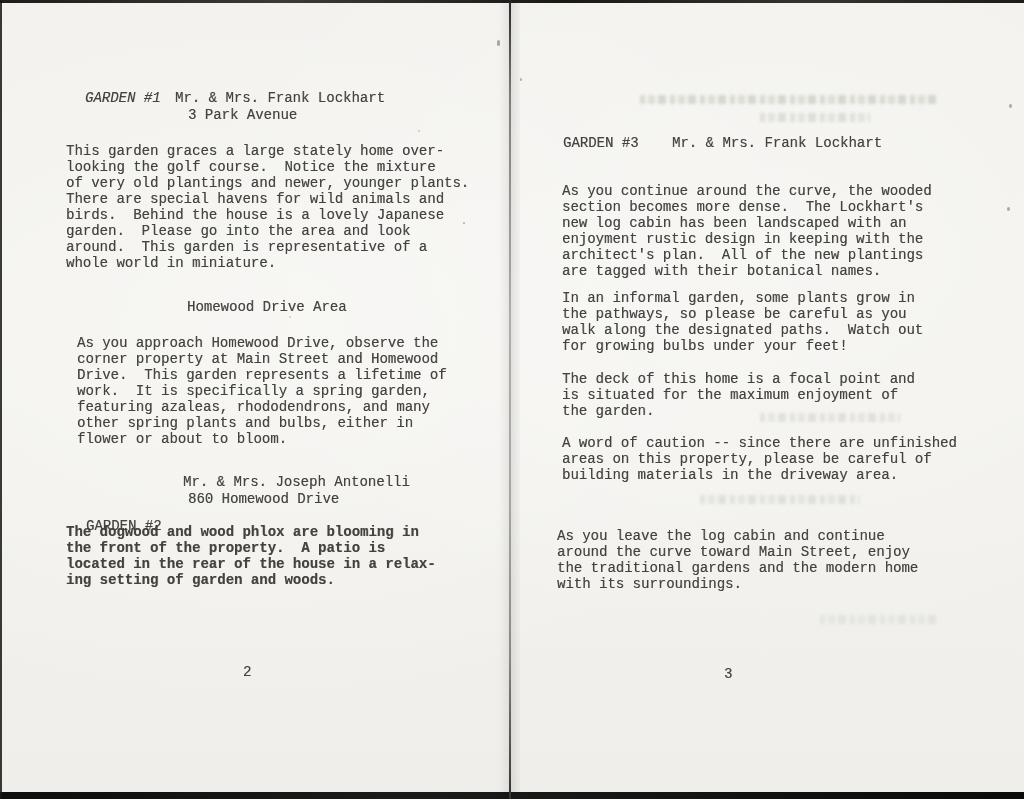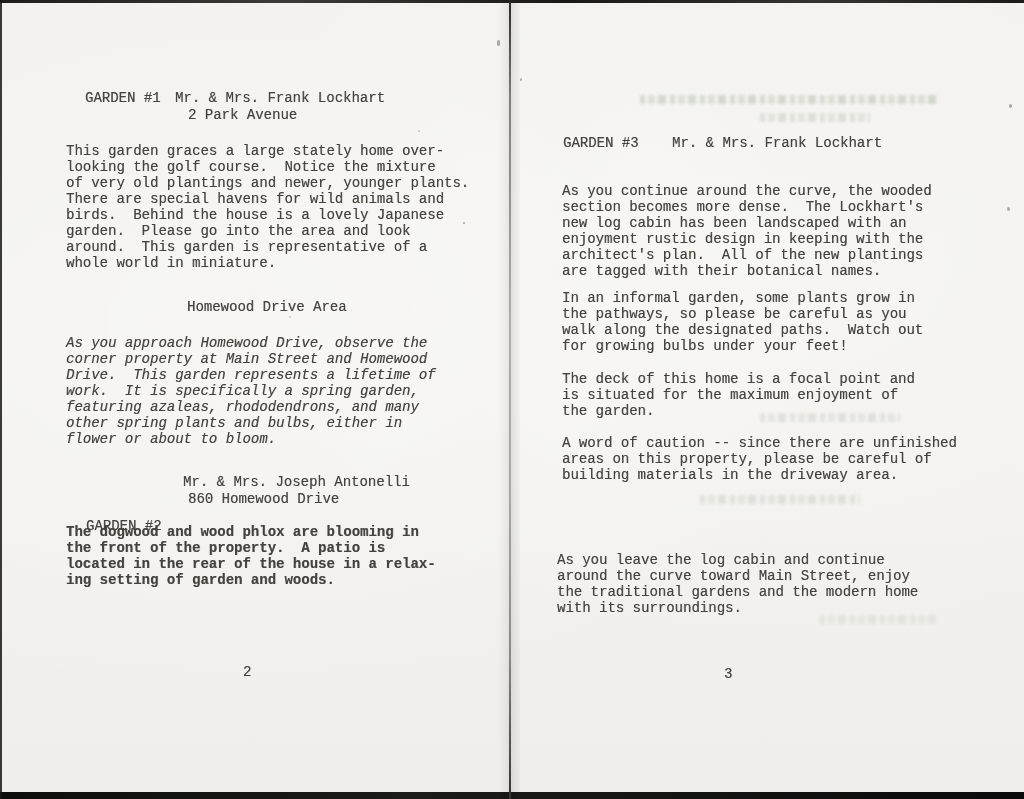--- a/index.html
+++ b/index.html
@@ -48,36 +48,36 @@
 <div id="scan">
 
   <div class="scan-border-top"></div>
   <div class="scan-border-bottom"></div>
   <div class="scan-border-left"></div>
   <div class="gutter-shade"></div>
   <div class="gutter-line"></div>
 
   <div>
 
-    <div class="txt" style="left:85px;top:90px;">GARDEN #1</div>
+    <div class="txt" style="left:85px;top:90px;font-style:italic;">GARDEN #1</div>
     <div class="txt" style="left:175px;top:90px;">Mr. &amp; Mrs. Frank Lockhart</div>
-    <div class="txt" style="left:188px;top:107px;">2 Park Avenue</div>
+    <div class="txt" style="left:188px;top:107px;">3 Park Avenue</div>
 
     <div class="txt" style="left:66px;top:143px;">This garden graces a large stately home over-
 looking the golf course.  Notice the mixture
 of very old plantings and newer, younger plants.
 There are special havens for wild animals and
 birds.  Behind the house is a lovely Japanese
 garden.  Please go into the area and look
 around.  This garden is representative of a
 whole world in miniature.</div>
 
     <div class="txt" style="left:187px;top:299px;">Homewood Drive Area</div>
 
-    <div class="txt" style="left:66px;top:335px;font-style:italic;">As you approach Homewood Drive, observe the
+    <div class="txt" style="left:77px;top:335px;">As you approach Homewood Drive, observe the
 corner property at Main Street and Homewood
 Drive.  This garden represents a lifetime of
 work.  It is specifically a spring garden,
 featuring azaleas, rhododendrons, and many
 other spring plants and bulbs, either in
 flower or about to bloom.</div>
 
     <div class="txt" style="left:86px;top:474px;margin-top:44px;">GARDEN #2</div>
     <div class="txt" style="left:183px;top:474px;font-family:Liberation Mono, monospace;">Mr. &amp; Mrs. Joseph Antonelli</div>
     <div class="txt" style="left:188px;top:491px;">860 Homewood Drive</div>
@@ -114,21 +114,21 @@
 for growing bulbs under your feet!</div>
 
     <div class="txt" style="left:562px;top:371px;">The deck of this home is a focal point and
 is situated for the maximum enjoyment of
 the garden.</div>
 
     <div class="txt" style="left:562px;top:435px;">A word of caution -- since there are unfinished
 areas on this property, please be careful of
 building materials in the driveway area.</div>
 
-    <div class="txt" style="left:557px;top:552px;">As you leave the log cabin and continue
+    <div class="txt" style="left:557px;top:528px;">As you leave the log cabin and continue
 around the curve toward Main Street, enjoy
 the traditional gardens and the modern home
 with its surroundings.</div>
 
     <div class="txt" style="left:724px;top:666px;">3</div>
   </div>
 
   <div class="speck" style="left:497px;top:40px;width:3px;height:6px;border-radius:2px;"></div>
   <div class="speck" style="left:520px;top:78px;width:2px;height:3px;"></div>
   <div class="speck" style="left:463px;top:222px;width:2px;height:2px;"></div>

